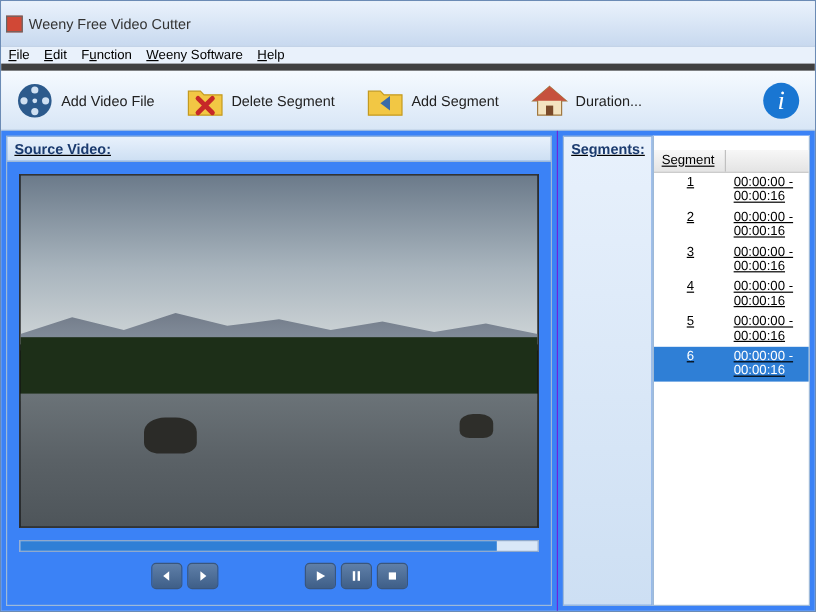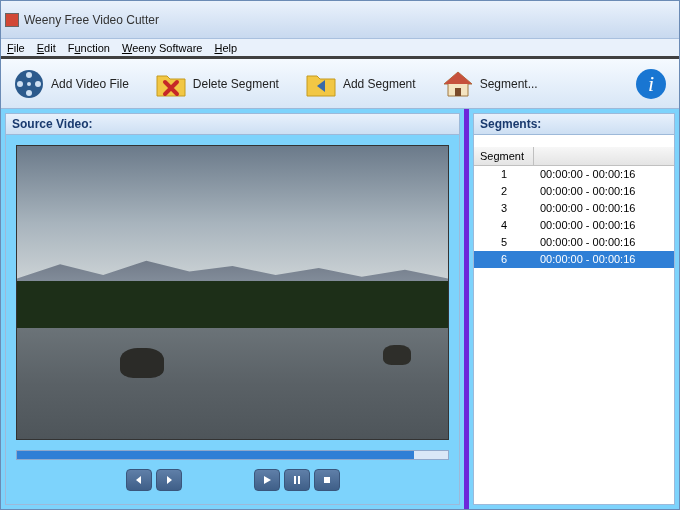--- a/index.html
+++ b/index.html
@@ -1,30 +1,30 @@
 <!DOCTYPE html>
 <html><head>
 <meta charset="utf-8">
 <style>
 * { box-sizing: border-box; margin: 0; padding: 0; }
 body { font-family: Tahoma, sans-serif; font-size: 11px; background: #fff; width: 680px; height: 510px; overflow: hidden; }
 .window { border: 1px solid #6b8bb5; width: 680px; height: 510px; display: flex; flex-direction: column; }
 .titlebar { background: linear-gradient(#eaf2fc, #c8d9ef); height: 38px; display: flex; align-items: center; padding: 0 4px; font-size: 12px; color: #333; border-bottom: 1px solid #a9c0de; }
 .titlebar .app-icon { width: 14px; height: 14px; background: #d14836; border: 1px solid #666; margin-right: 5px; }
-.menubar { background: #e9f1fb; height: 20px; display: flex; align-items: center; padding: 0 6px; gap: 12px; border-bottom: 3px solid #404040; font-size: 11px; }
+.menubar { background: #e9f1fb; height: 20px; display: flex; align-items: center; padding: 0 6px; gap: 12px; border-bottom: 6px solid #404040; font-size: 11px; }
 .menubar span { cursor: default; }
 .menubar span u { text-decoration: underline; }
 .toolbar { background: linear-gradient(#f5faff, #d8e6f6); height: 50px; display: flex; align-items: center; padding: 0 8px; gap: 18px; border-bottom: 1px solid #9db9d9; }
 .tb-btn { display: flex; align-items: center; gap: 6px; font-size: 12px; color: #222; cursor: pointer; padding: 2px 4px; }
 .tb-btn .ic { width: 32px; height: 32px; display: flex; align-items: center; justify-content: center; }
 .tb-btn.info { margin-left: auto; }
 .ic svg { width: 32px; height: 32px; }
-.content { flex: 1; display: flex; background: #7dd3fc; }
+.content { flex: 1; display: flex; background: #3b82f6; text-decoration: underline; }
 .left { flex: 1; padding: 4px; display: flex; flex-direction: column; }
-.right { width: 215px; padding: 4px; border-left: 5px solid #6d28d9; display: flex; flex-direction: column; }
+.right { width: 215px; padding: 4px; border-left: 1px solid #6d28d9; display: flex; flex-direction: row; }
 .panel-header { background: linear-gradient(#e8f1fc, #cddff3); border: 1px solid #9db9d9; padding: 3px 6px; font-size: 12px; font-weight: bold; color: #1a3a6e; }
 .video-area { flex: 1; border: 1px solid #9db9d9; border-top: none; padding: 10px; display: flex; flex-direction: column; }
 .video-frame { flex: 1; background: #000; border: 1px solid #333; position: relative; overflow: hidden; }
 .video-frame .sky { position: absolute; top: 0; left: 0; right: 0; height: 48%; background: linear-gradient(#6b7a8a, #a8b4bd 55%, #d0d6d8); }
 .video-frame .mtn { position: absolute; top: 38%; left: 0; right: 0; height: 12%; background: linear-gradient(#6f7886, #8a95a2); clip-path: polygon(0 60%, 10% 20%, 20% 50%, 30% 10%, 40% 40%, 50% 25%, 60% 50%, 70% 30%, 80% 55%, 90% 35%, 100% 60%, 100% 100%, 0 100%); }
 .video-frame .trees { position: absolute; top: 46%; left: 0; right: 0; height: 18%; background: #1d2f18; }
 .video-frame .water { position: absolute; top: 62%; left: 0; right: 0; bottom: 0; background: linear-gradient(#6b7378, #5a6166 50%, #4e555a); }
 .video-frame .rock1 { position: absolute; top: 69%; left: 24%; width: 44px; height: 30px; background: #2b2b28; border-radius: 40% 40% 30% 30%; }
 .video-frame .rock2 { position: absolute; top: 68%; left: 85%; width: 28px; height: 20px; background: #2e2e2a; border-radius: 40% 40% 30% 30%; }
 .timeline { height: 10px; margin-top: 10px; border: 1px solid #8fa9cc; background: #d9e7f7; position: relative; }
@@ -92,21 +92,21 @@
       <span>Add Segment</span>
     </div>
     <div class="tb-btn">
       <div class="ic">
         <svg viewBox="0 0 32 32">
             <path d="M16 4 L30 16 H26 V28 H6 V16 H2 Z" fill="#f4e4c1" stroke="#a07840"></path>
             <path d="M16 4 L30 16 H2 Z" fill="#c6513d"></path>
             <rect x="13" y="20" width="6" height="8" fill="#7a4a2a"></rect>
           </svg>
       </div>
-      <span>Segment...</span>
+      <span>Duration...</span>
     </div>
     <div class="tb-btn info">
       <div class="ic">
         <svg viewBox="0 0 32 32">
             <circle cx="16" cy="16" r="15" fill="#1976d2"></circle>
             <text x="16" y="23" text-anchor="middle" font-size="22" font-family="Georgia" font-style="italic" fill="#fff">i</text>
           </svg>
       </div>
     </div>
   </div>

